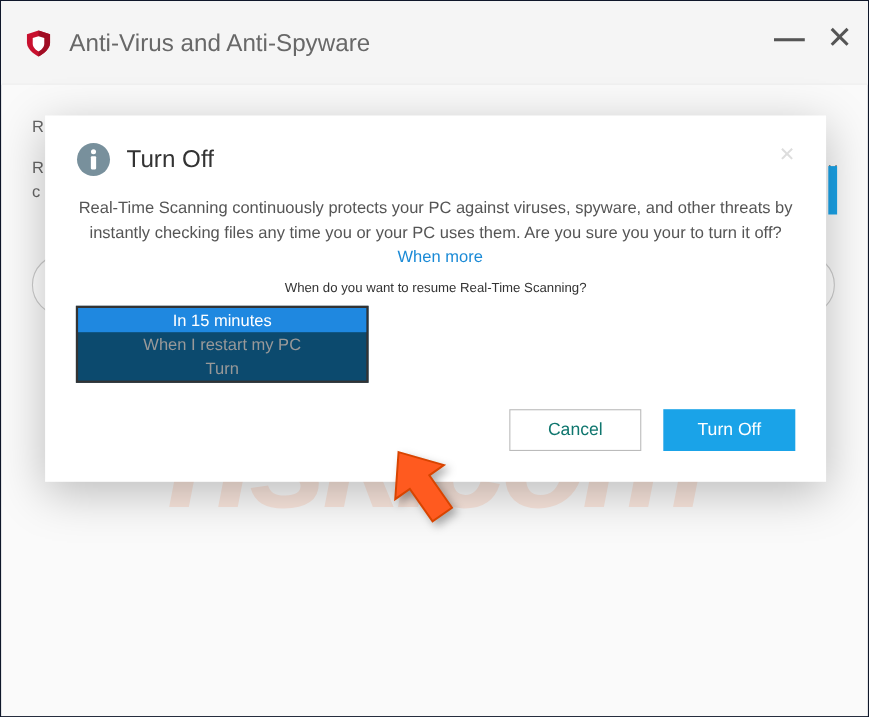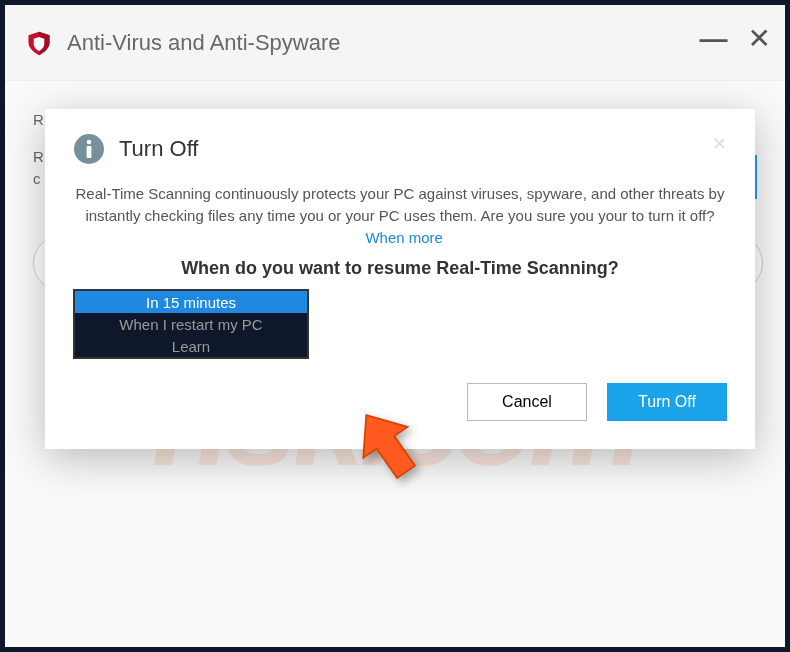--- a/index.html
+++ b/index.html
@@ -1,18 +1,18 @@
 <!DOCTYPE html>
 <html><head>
   <meta charset="utf-8">
   <style>
     * { box-sizing: border-box; margin: 0; padding: 0; font-family: -apple-system, BlinkMacSystemFont, "Segoe UI", Arial, sans-serif; }
     body { width: 790px; height: 652px; background: #fff; position: relative; overflow: hidden; }
     
-    .window { width: 100%; height: 100%; background: #fafafa; border: 5px solid #0f172a; box-shadow: 0 8px 24px rgba(0,0,0,0.3); position: relative; }
+    .window { width: 100%; height: 100%; background: #fafafa; border: 1px solid #0f172a; box-shadow: 0 8px 24px rgba(0,0,0,0.3); position: relative; }
     
     .titlebar { height: 76px; background: #f5f5f5; display: flex; align-items: center; padding: 0 20px; border-bottom: 1px solid #eee; }
     .logo { width: 28px; height: 28px; margin-right: 14px; }
     .title { font-size: 22px; color: #686868; font-weight: 400; }
     .win-controls { position: absolute; right: 14px; top: 20px; display: flex; gap: 20px; }
     .win-min, .win-close { font-size: 28px; color: #555; cursor: pointer; line-height: 1; }
     .win-min { font-weight: bold; }
     
     .bg-content { padding: 28px; position: relative; }
     .bg-heading-stub { color: #666; font-size: 15px; line-height: 1.5; }
@@ -23,29 +23,29 @@
     .modal { position: absolute; left: 40px; top: 104px; width: 710px; background: #fff; box-shadow: 0 10px 40px rgba(0,0,0,0.25); padding: 24px 28px 28px 28px; text-align: center; }
     
     .modal-header { display: flex; align-items: center; gap: 14px; margin-bottom: 18px; position: relative; }
     .info-icon-wrap { width: 32px; height: 32px; }
     .modal-title { font-size: 22px; color: #333; font-weight: 400; }
     .modal-close { position: absolute; right: 0; top: 0; font-size: 18px; color: #ddd; cursor: pointer; }
     
     .modal-body { color: #555; font-size: 15px; line-height: 1.45; margin-bottom: 8px; }
     .learn-more { color: #1a8ad6; cursor: pointer; }
     
-    .question { font-weight: 700; color: #333; font-size: 18px; margin-top: 10px; margin-bottom: 10px; }
+    .question { font-weight: 400; color: #333; font-size: 12px; margin-top: 10px; margin-bottom: 10px; }
     
-    .dropdown { border: 2px solid #333; width: 236px; background: #0f172a; }
+    .dropdown { border: 2px solid #333; width: 266px; background: #0c4a6e; }
     .dropdown-item { padding: 3px 12px 2px 12px; font-size: 15px; color: #999; cursor: pointer; }
     .dropdown-item.selected { background: #1f88e0; color: #fff; }
     
     .modal-footer { display: flex; justify-content: flex-end; gap: 20px; margin-top: 24px; }
     .btn { min-width: 120px; height: 38px; display: flex; align-items: center; justify-content: center; font-size: 16px; cursor: pointer; }
-    .btn-cancel { border: 1px solid #bbb; color: #000000; background: #fff; }
+    .btn-cancel { border: 1px solid #bbb; color: #0f766e; background: #fff; }
     .btn-primary { background: #1aa3e8; color: #fff; border: none; }
     
     
     .watermark { position: absolute; left: 0; right: 0; top: 220px; font-size: 140px; font-style: italic; font-weight: 800; color: rgba(255,90,20,0.12); letter-spacing: -6px; white-space: nowrap; pointer-events: none; text-align: center; font-family: Arial, sans-serif; }
     .watermark-line1 { font-size: 130px; }
     .watermark-line2 { font-size: 130px; margin-top: -30px; }
     
     
     .arrow-anno { position: absolute; left: 338px; top: 396px; width: 90px; height: 90px; pointer-events: none; filter: drop-shadow(4px 4px 4px rgba(0,0,0,0.3)); }
   </style>
@@ -100,21 +100,21 @@
       <div class="modal-body">
         <span>Real-Time Scanning continuously protects your PC against viruses, spyware, and other threats by instantly checking files any time you or your PC uses them. Are you sure you your to turn it off?</span>
         <span>&nbsp;&nbsp;</span><span class="learn-more">When more</span>
       </div>
 
       <div class="question">When do you want to resume Real-Time Scanning?</div>
 
       <div class="dropdown">
         <div class="dropdown-item selected">In 15 minutes</div>
         <div class="dropdown-item">When I restart my PC</div>
-        <div class="dropdown-item">Learn</div>
+        <div class="dropdown-item">Turn</div>
       </div>
 
       <div class="modal-footer">
         <div class="btn btn-cancel">Cancel</div>
         <div class="btn btn-primary">Turn Off</div>
       </div>
     </div>
   </div>
 
   <span class="arrow-anno">

